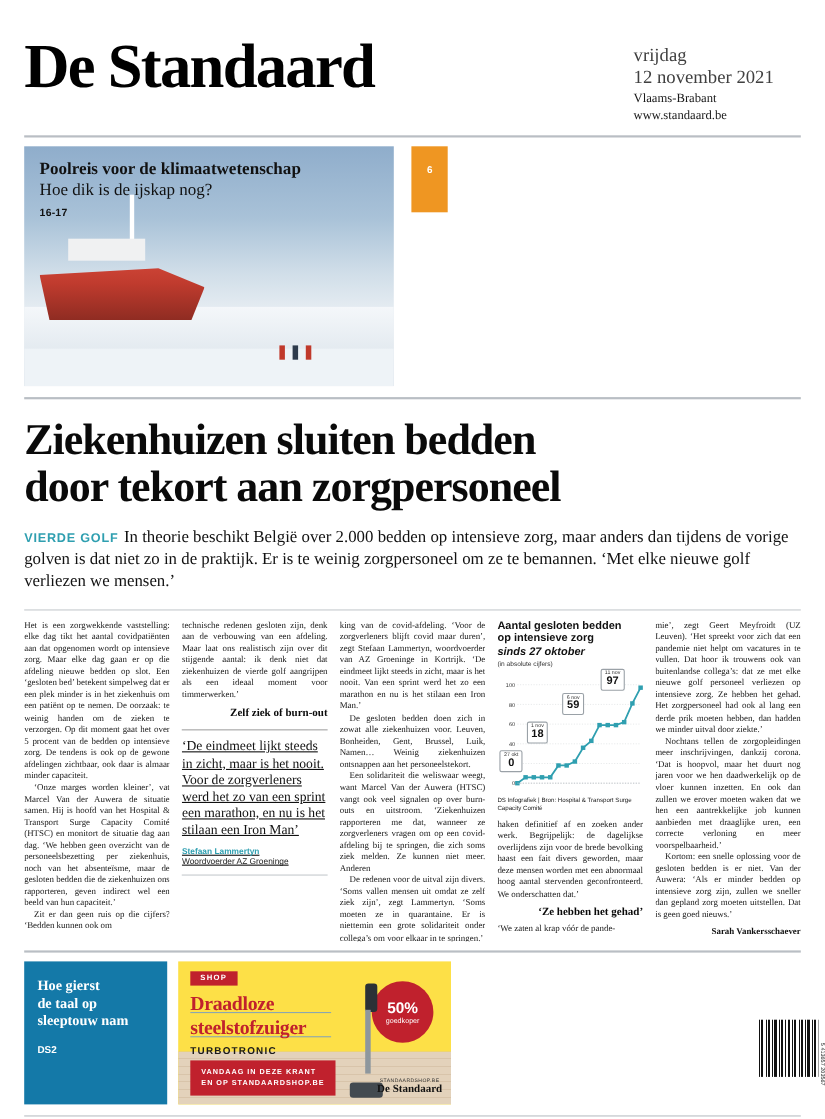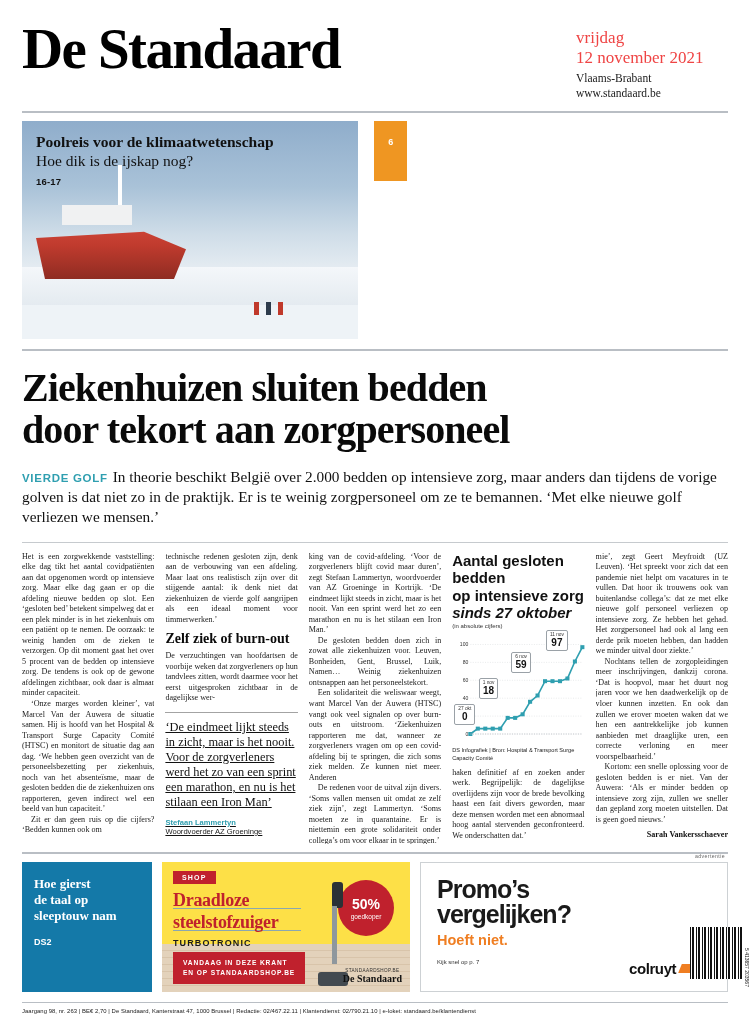--- a/index.html
+++ b/index.html
@@ -4,33 +4,33 @@
 <title>De Standaard</title>
 <style>
   * { box-sizing: border-box; margin: 0; padding: 0; }
   html, body {
     width: 750px; height: 1017px;
     background: #ffffff;
     font-family: "Liberation Serif", serif;
     color: #111111;
     overflow: hidden;
   }
-  .page { position: relative; width: 750px; height: 1017px; padding: 4px 22px; }
+  .page { position: relative; width: 750px; height: 1017px; padding: 16px 22px; }
 
   
   .masthead { display: flex; align-items: flex-start; justify-content: space-between; padding-top: 18px; }
   .masthead-title {
     font-family: "Liberation Serif", serif;
     font-weight: 700; font-size: 57px; line-height: 0.96;
     letter-spacing: -1.6px; color: #000;
   }
   .masthead-meta { text-align: left; padding-top: 6px; min-width: 152px; }
   .md-day, .md-date {
     font-family: "Liberation Serif", serif;
-    color: #ef4444; font-size: 17px; line-height: 1.18;
+    color: #404040; font-size: 17px; line-height: 1.18;
   }
   .md-region, .md-url {
     font-family: "Liberation Serif", serif;
     color: #1a1a1a; font-size: 11.5px; line-height: 1.3;
   }
   .md-region { margin-top: 3px; }
 
   .rule { height: 2px; background: #b9bec4; margin-top: 10px; }
 
   
@@ -118,21 +118,21 @@
   .col { position: relative; overflow: hidden; }
   .col + .col:before { content:""; position: absolute; left: -6px; top: 0; bottom: 0; width: 1px; background: #d5d8db; }
   .col p {
     font-family: "Liberation Serif", serif;
     font-size: 8.1px; line-height: 1.3; text-align: justify;
     text-indent: 9px; hyphens: auto; color: #1a1a1a;
   }
   .col p.noindent { text-indent: 0; }
   .subhead {
     font-family: "Liberation Serif", serif; font-weight: 700;
-    font-size: 14px; line-height: 1.2; margin: 6px 0 3px; color: #0a0a0a;
+    font-size: 10px; line-height: 1.2; margin: 6px 0 3px; color: #0a0a0a; text-align: right;
   }
   .pullquote {
     border-top: 1px solid #a3a3a3; border-bottom: 1px solid #c6cace;
     margin: 8px 0 6px; padding: 7px 0 8px; text-decoration: underline;
   }
   .pq-text {
     font-family: "Liberation Serif", serif; font-size: 12.4px; line-height: 1.22; color: #111;
   }
   .pq-name {
     font-family: "Liberation Sans", sans-serif; font-weight: 700;
@@ -141,21 +141,21 @@
   .pq-role { font-family: "Liberation Sans", sans-serif; font-size: 7.6px; color: #1a1a1a; }
   .byline {
     font-family: "Liberation Serif", serif; font-weight: 700; font-size: 8.1px;
     text-align: right; margin-top: 5px; color: #111;
   }
 
   
   .chart-box { margin-bottom: 6px; }
   .chart-title {
     font-family: "Liberation Sans", sans-serif; font-weight: 700;
-    font-size: 15px; line-height: 1.16; color: #111;
+    font-size: 10px; line-height: 1.16; color: #111;
   }
   .chart-title .it { font-style: italic; }
   .chart-unit { font-family: "Liberation Sans", sans-serif; font-size: 6px; color: #333; margin-top: 2px; }
   .chart-area { position: relative; width: 100%; height: 112px; margin-top: 3px; }
   .chart-area svg { display: block; width: 100%; height: 100%; }
   .chart-src {
     font-family: "Liberation Sans", sans-serif; font-size: 5.6px; line-height: 1.28;
     color: #222; margin-top: 3px;
   }
   .cl-box {
@@ -316,21 +316,20 @@
 
     <div class="col">
       <p class="noindent">Het is een zorgwekkende vaststelling: elke dag tikt het aantal covidpatiënten aan dat opgenomen wordt op intensieve zorg. Maar elke dag gaan er op die afdeling nieuwe bedden op slot. Een ‘gesloten bed’ betekent simpelweg dat er een plek minder is in het ziekenhuis om een patiënt op te nemen. De oorzaak: te weinig handen om de zieken te verzorgen. Op dit moment gaat het over 5 procent van de bedden op intensieve zorg. De tendens is ook op de gewone afdelingen zichtbaar, ook daar is almaar minder capaciteit.</p>
       <p>‘Onze marges worden kleiner’, vat Marcel Van der Auwera de situatie samen. Hij is hoofd van het Hospital &amp; Transport Surge Capacity Comité (HTSC) en monitort de situatie dag aan dag. ‘We hebben geen overzicht van de personeelsbezetting per ziekenhuis, noch van het absenteïsme, maar de gesloten bedden die de ziekenhuizen ons rapporteren, geven indirect wel een beeld van hun capaciteit.’</p>
       <p>Zit er dan geen ruis op die cijfers? ‘Bedden kunnen ook om</p>
     </div>
 
     <div class="col">
       <p class="noindent">technische redenen gesloten zijn, denk aan de verbouwing van een afdeling. Maar laat ons realistisch zijn over dit stijgende aantal: ik denk niet dat ziekenhuizen de vierde golf aangrijpen als een ideaal moment voor timmerwerken.’</p>
       <div class="subhead">Zelf ziek of burn-out</div>
-      <p class="noindent">De verzuchtingen van hoofdartsen de voorbije weken dat zorgverleners op hun tandvlees zitten, wordt daarmee voor het eerst uitgesproken zichtbaar in de dagelijkse wer-</p>
       <div class="pullquote">
         <div class="pq-text">‘De eindmeet lijkt steeds in zicht, maar is het nooit. Voor de zorgverleners werd het zo van een sprint een marathon, en nu is het stilaan een Iron Man’</div>
         <div class="pq-name">Stefaan Lammertyn</div>
         <div class="pq-role">Woordvoerder AZ Groeninge</div>
       </div>
     </div>
 
     <div class="col">
       <p class="noindent">king van de covid-afdeling. ‘Voor de zorgverleners blijft covid maar duren’, zegt Stefaan Lammertyn, woordvoerder van AZ Groeninge in Kortrijk. ‘De eindmeet lijkt steeds in zicht, maar is het nooit. Van een sprint werd het zo een marathon en nu is het stilaan een Iron Man.’</p>
       <p>De gesloten bedden doen zich in zowat alle ziekenhuizen voor. Leuven, Bonheiden, Gent, Brussel, Luik, Namen… Weinig ziekenhuizen ontsnappen aan het personeelstekort.</p>
@@ -456,37 +455,20 @@
       <div class="ad-strip">
         <span>VANDAAG IN DEZE KRANT</span><br>
         <span>EN OP STANDAARDSHOP.BE</span>
       </div>
       <div class="ad-logo">
         <div class="u">STANDAARDSHOP.BE</div>
         <div class="n">De Standaard</div>
       </div>
     </div>
 
-    <div class="ad-colruyt">
-      <div class="advert-label">advertentie</div>
-      <div class="cr-h">
-        <span>Promo’s</span><br>
-        <span>vergelijken?</span>
-      </div>
-      <div class="cr-sub">Hoeft niet.</div>
-      <div class="cr-note">Kijk snel op p. 7</div>
-      <div class="cr-logo">
-        <div class="name">colruyt</div>
-        <div class="swoosh"></div>
-        <div class="tag">
-          <span>laagste</span><br>
-          <span>prijzen</span>
-        </div>
-      </div>
-    </div>
   </div>
 
   <div class="barcode"></div>
   <div class="barcode-num">5 413657 203567</div>
 
   <div class="footer-rule"></div>
   <div class="colophon">Jaargang 98, nr. 263 | BE€ 2,70 | De Standaard, Kanterstraat 47, 1000 Brussel | Redactie: 02/467.22.11 | Klantendienst: 02/790.21.10 | e-loket: standaard.be/klantendienst</div>
 
 </div>
 

